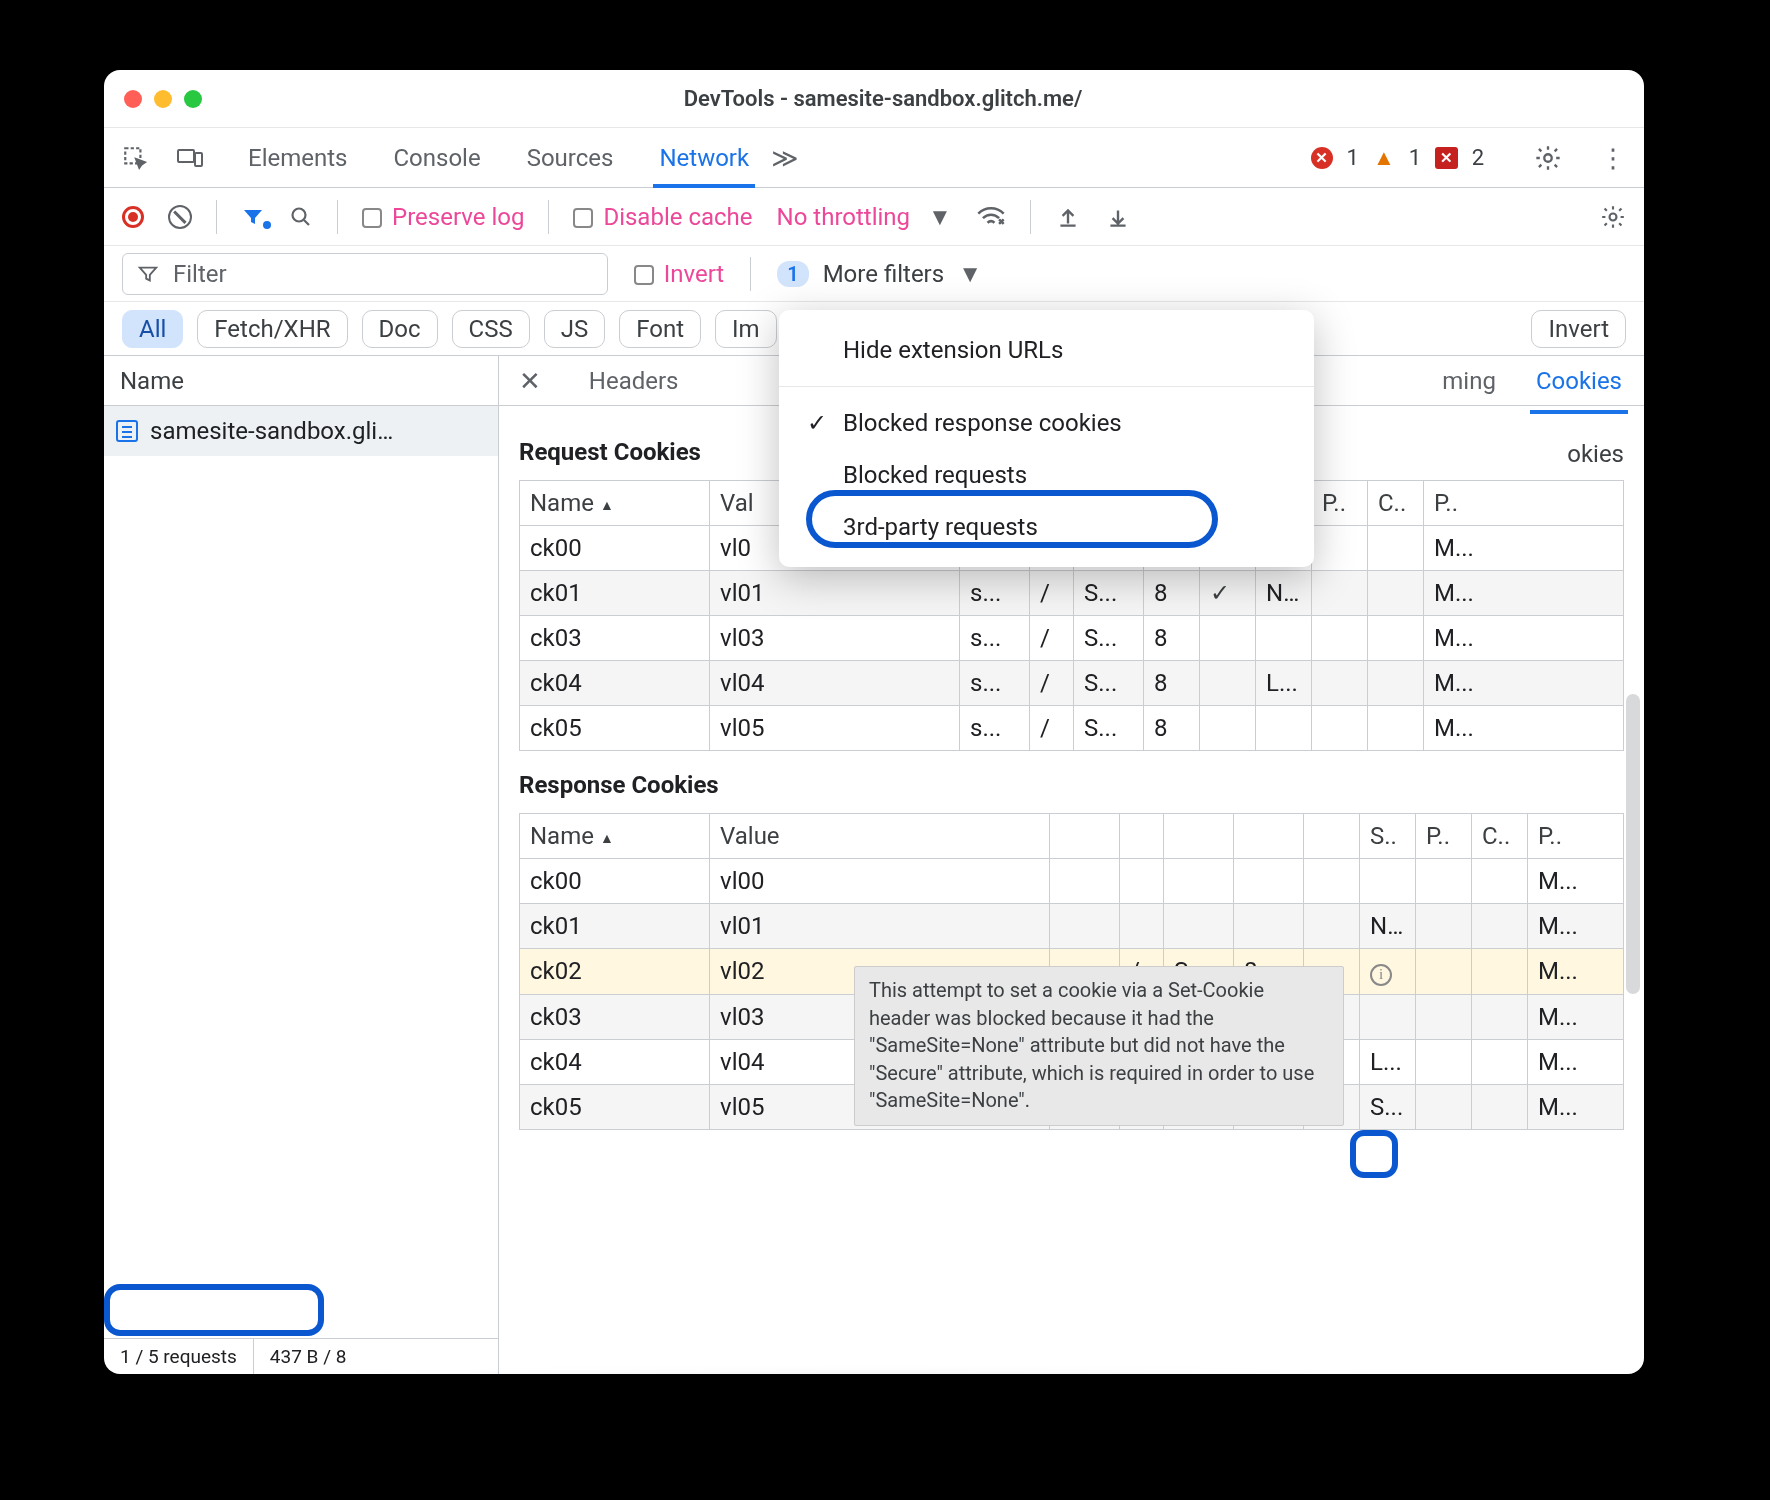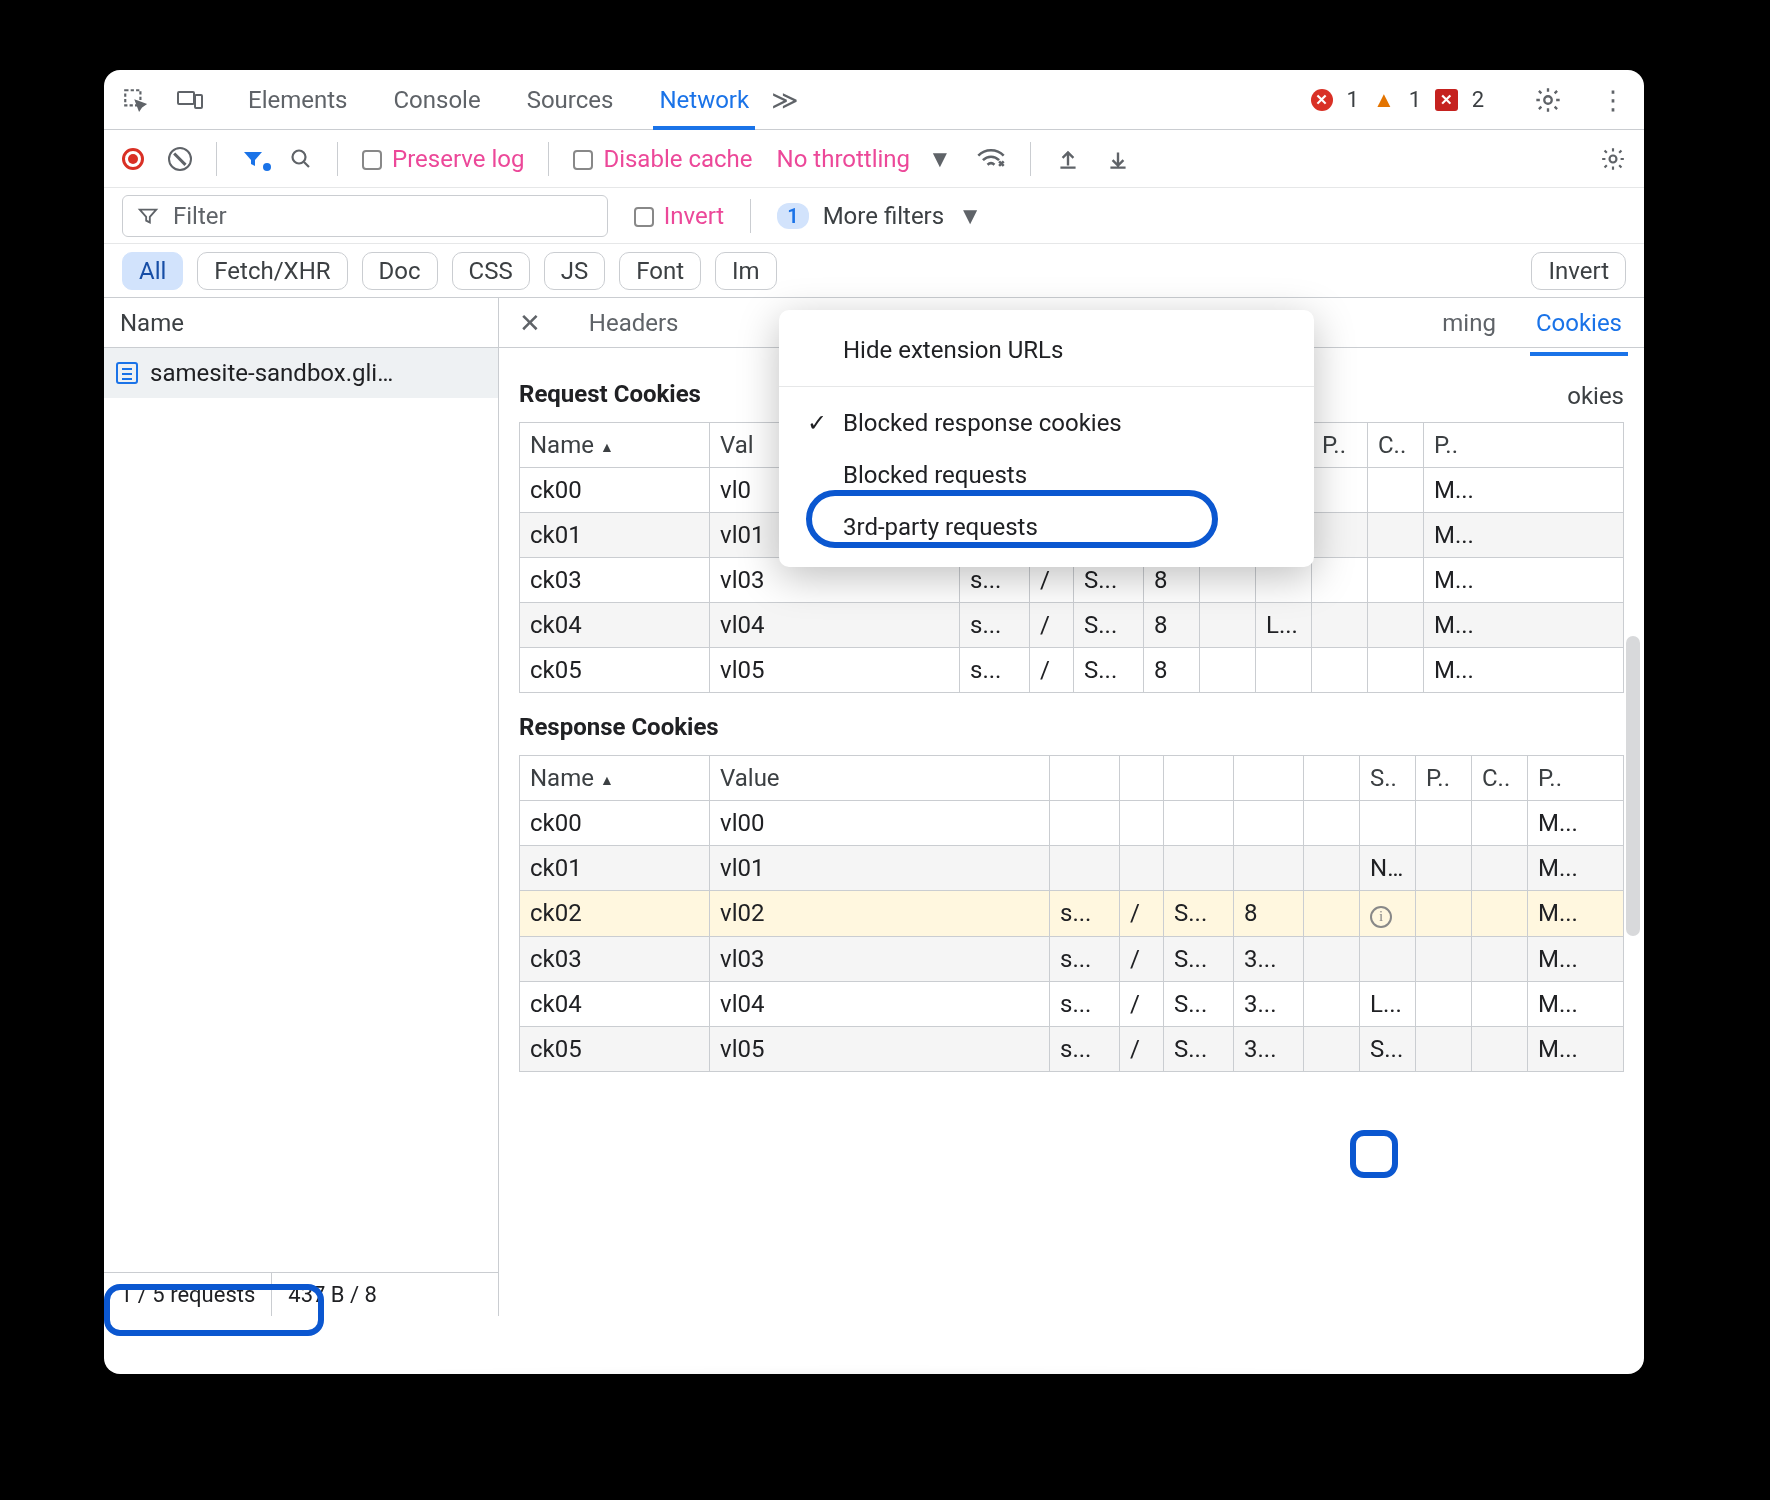--- a/index.html
+++ b/index.html
@@ -83,21 +83,21 @@
   .chip.active{background:var(--blue-light);border-color:var(--blue-light);color:#174ea6;}
   .chipsrow .right-chip{margin-left:auto;}
   
   .body{display:flex;height:calc(100% - 58px - 60px - 58px - 56px - 54px);}
   .left{width:395px;border-right:1px solid var(--border);display:flex;flex-direction:column;}
   .col-head{height:50px;border-bottom:1px solid var(--border);display:flex;align-items:center;padding:0 16px;font-size:24px;color:#3c4043;}
   .req-row{height:50px;display:flex;align-items:center;gap:12px;padding:0 12px;background:#eef1f3;font-size:24px;}
   .doc-ico{width:22px;height:22px;border:2px solid #1a73e8;border-radius:3px;position:relative;display:inline-block;}
   .doc-ico::before{content:"";position:absolute;left:4px;right:4px;top:4px;height:2px;background:#1a73e8;box-shadow:0 5px 0 #1a73e8,0 10px 0 #1a73e8;}
   .left-fill{flex:1;}
-  .footer{height:44px;border-top:1px solid var(--border);display:flex;align-items:center;gap:0;font-size:22px;}
+  .footer{height:36px;border-top:1px solid var(--border);display:flex;align-items:center;gap:0;font-size:19px;}
   .footer .cell{padding:0 16px;border-right:1px solid var(--border);height:100%;display:flex;align-items:center;}
   
   .right{flex:1;display:flex;flex-direction:column;overflow:hidden;position:relative;}
   .subtabs{height:50px;border-bottom:1px solid var(--border);display:flex;align-items:center;gap:36px;padding:0 20px;font-size:24px;}
   .subtabs .close{color:#5f6368;font-size:26px;margin-right:10px;cursor:pointer;}
   .subtab{color:#5f6368;padding:10px 2px;cursor:pointer;position:relative;}
   .subtab.active{color:var(--blue);}
   .subtab.active::after{content:"";position:absolute;left:-4px;right:-4px;bottom:-9px;height:4px;background:var(--blue);}
   .panel{padding:22px 20px 0 20px;overflow:hidden;}
   .section-title{font-size:24px;font-weight:700;margin:10px 0 14px 0;}
@@ -134,20 +134,29 @@
   .scrollbar{position:absolute;right:4px;top:338px;width:14px;height:300px;background:#d8d9db;border-radius:8px;}
   
   svg{display:block;}
 </style>
 </head>
 <body>
 
 <div class="stage">
   <div class="window">
 
+    <div class="titlebar">
+      <div class="traffic">
+        <span class="tl-red"></span>
+        <span class="tl-yel"></span>
+        <span class="tl-grn"></span>
+      </div>
+      <div class="title">DevTools - samesite-sandbox.glitch.me/</div>
+      <div style="width:60px"></div>
+    </div>
 
     <div class="tabbar">
       <span class="icon-btn">
         <svg width="26" height="26" viewBox="0 0 24 24" fill="none" stroke="#5f6368" stroke-width="2">
           <rect x="3" y="3" width="14" height="14" stroke-dasharray="3 2"></rect>
             <path d="M13 13l8 3-3 2-2 3-3-8z" fill="#5f6368"></path>
         </svg>
       </span>
       <span class="icon-btn">
         <svg width="28" height="26" viewBox="0 0 28 24" fill="none" stroke="#5f6368" stroke-width="2">
@@ -507,19 +516,20 @@
   </div>
 
   <div class="dropdown" id="dropdown">
       <div class="dd-item"><span>Hide extension URLs</span></div>
       <div class="dd-sep"></div>
       <div class="dd-item"><span class="chkmk">✓</span><span>Blocked response cookies</span></div>
       <div class="dd-item"><span>Blocked requests</span></div>
       <div class="dd-item"><span>3rd-party requests</span></div>
     </div>
 
+  <div class="tooltip">This attempt to set a cookie via a Set-Cookie header was blocked because it had the "SameSite=None" attribute but did not have the "Secure" attribute, which is required in order to use "SameSite=None".</div>
 
   <div class="ring ring1"></div>
   <div class="ring ring2"></div>
   <div class="ring ring3"></div>
 
   <div class="window-shadow"></div>
 </div>
 
 </body></html>

